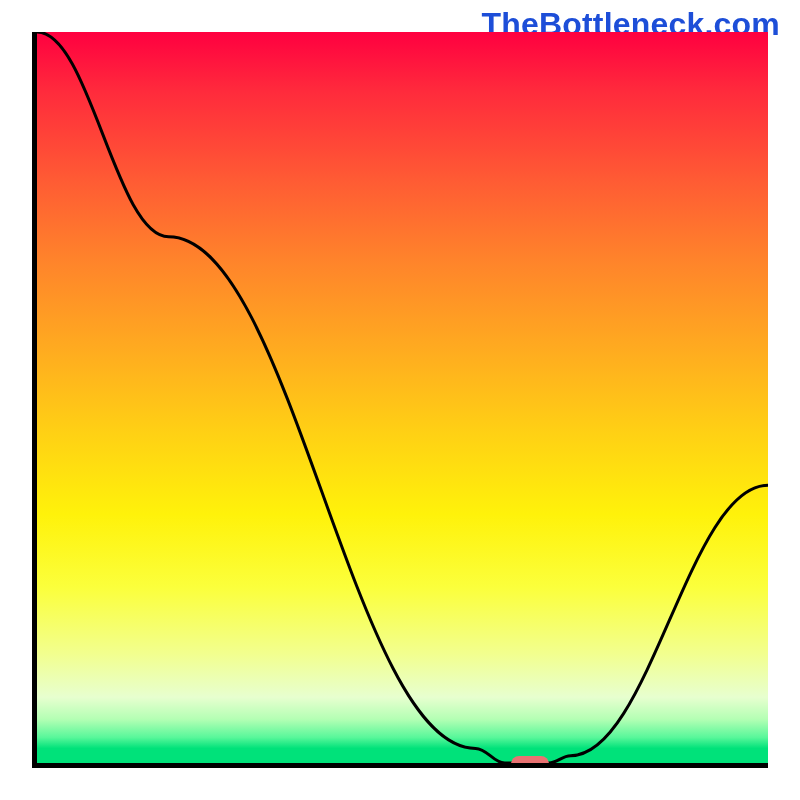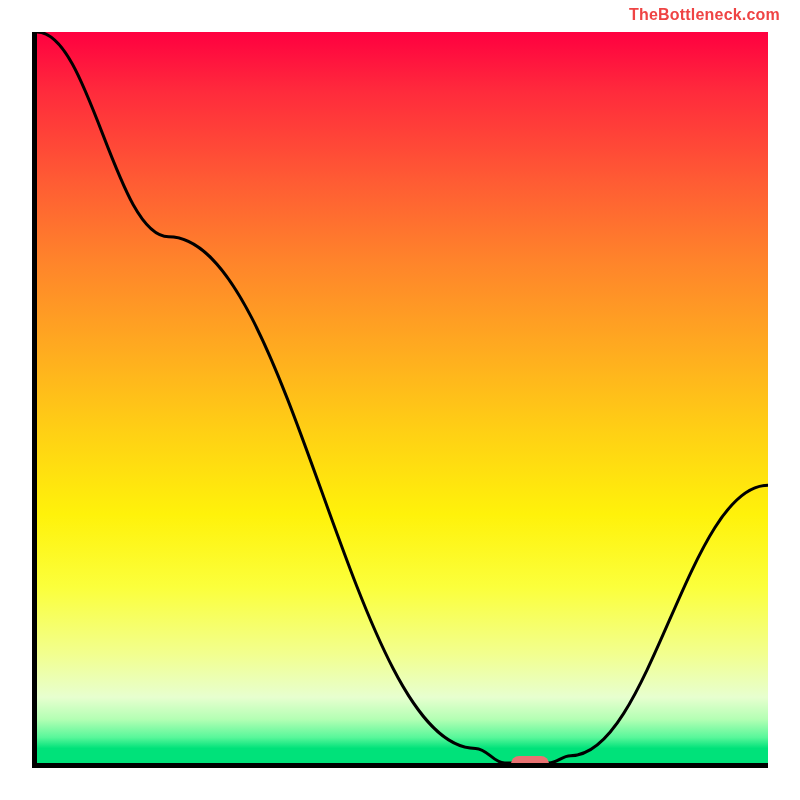--- a/index.html
+++ b/index.html
@@ -53,23 +53,23 @@
     height: 16px;
     border-radius: 9px;
     background: #e97272;
     transform: translate(-50%, -50%);
   }
   .watermark {
     position: absolute;
     top: 6px;
     right: 20px;
     font-family: Arial, Helvetica, sans-serif;
-    font-size: 16px;
+    font-size: 32px;
     font-weight: bold;
-    color: #ef4444;
+    color: #1d4ed8;
     letter-spacing: 0.2px;
   }
 </style>
 </head>
 <body>
 
 <div class="frame">
 
   <div class="watermark">TheBottleneck.com</div>
 

